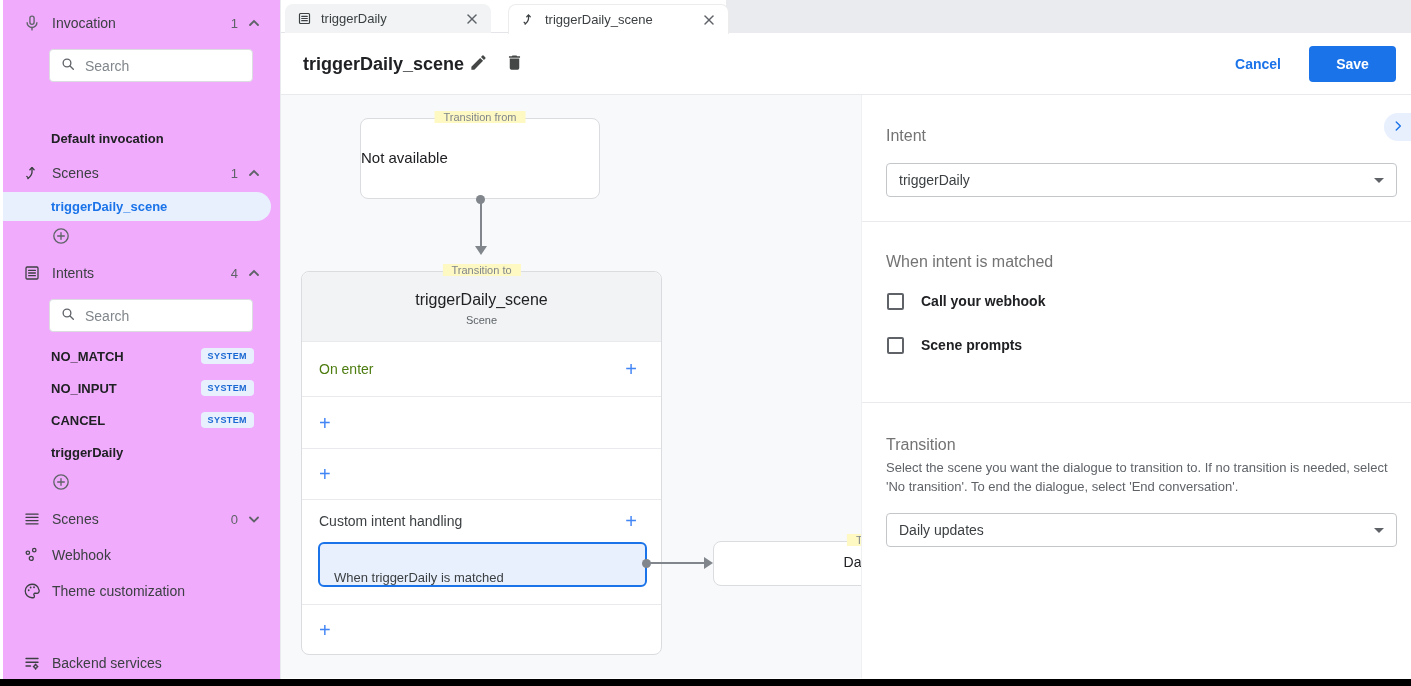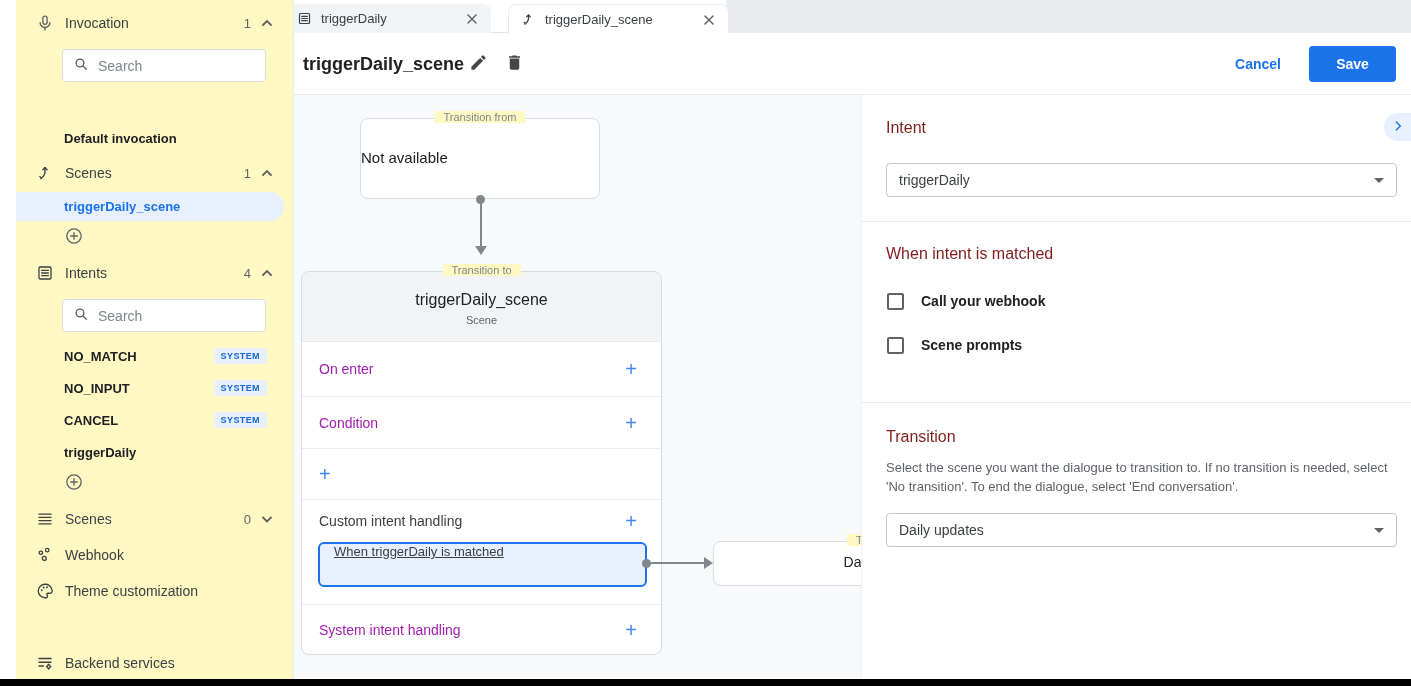--- a/index.html
+++ b/index.html
@@ -1,21 +1,21 @@
 <!DOCTYPE html>
 <html><head>
 <meta charset="utf-8">
 <style>
   * { margin:0; padding:0; box-sizing:border-box; }
   body { background:#fff; }
   .app { position:relative; width:1411px; height:686px; overflow:hidden; background:#fff;
          font-family:"Liberation Sans","DejaVu Sans",sans-serif; color:#202124; }
 
   
-  .sidebar { position:absolute; left:16px; top:0; width:278px; height:679px; background:#fef9c3;
+  .sidebar { position:absolute; left:3px; top:0; width:278px; height:679px; background:#f0abfc;
              border-right:1px solid #e8eaed; z-index:5; }
   .srow { position:absolute; left:0; right:0; height:22px; display:flex; align-items:center; }
   .shead { padding-left:20px; padding-right:20px; height:24px; font-size:14px; color:#3c4043; cursor:pointer; }
   .sicon { width:18px; height:18px; margin-right:11px; display:flex; align-items:center; justify-content:center; flex:none; }
   .slabel { flex:1; }
   .scount { font-size:13px; color:#5f6368; margin-right:10px; }
   .schev { width:12px; height:12px; display:flex; align-items:center; }
   .sitem { padding-left:48px; padding-right:26px; font-size:13px; font-weight:700; color:#202124; cursor:pointer; }
   .ssearch { position:absolute; left:46px; right:27px; height:33px; border:1px solid #dadce0; border-radius:4px;
              display:flex; align-items:center; padding:8px 10px; background:#fff; }
@@ -69,39 +69,39 @@
               border-right:6px solid transparent; border-top:9px solid #80868b; }
   .arr-right { position:absolute; width:0; height:0; border-top:6px solid transparent;
                border-bottom:6px solid transparent; border-left:9px solid #80868b; }
 
   .scene-card { position:absolute; left:23px; top:176px; width:361px; height:384px; background:#fff;
                 border:1px solid #dadce0; border-radius:8px; }
   .scene-head { height:69px; background:#f1f3f4; border-radius:8px 8px 0 0; text-align:center; padding-top:19px; }
   .scene-title { font-size:16px; color:#202124; }
   .scene-sub { font-size:11px; color:#5f6368; margin-top:5px; }
   .scrow { display:flex; align-items:center; padding:0 24px 0 17px; border-top:1px solid #e8eaed;
-           font-size:14px; color:#a21caf; }
+           font-size:14px; color:#4d7c0f; }
   .scrow .rlabel { flex:1; }
   .plus { color:#4285f4; font-size:20px; line-height:1; cursor:pointer; font-weight:400; }
   .plus::before { content:"+"; }
   .custom-sec { border-top:1px solid #e8eaed; height:105px; position:relative; }
   .custom-head { display:flex; align-items:center; padding:0 24px 0 17px; height:42px; font-size:14px; color:#3c4043; }
   .custom-head .rlabel { flex:1; }
   .matched { position:absolute; left:16px; top:42px; width:329px; height:45px; background:#e8f0fe;
-             border:2px solid #1a73e8; border-radius:6px; display:flex; align-items:flex-start;
-             padding-left:14px; font-size:13px; color:#3c4043; cursor:pointer;text-decoration:underline; }
+             border:2px solid #1a73e8; border-radius:6px; display:flex; align-items:flex-end;
+             padding-left:14px; font-size:13px; color:#3c4043; cursor:pointer; }
   .target-card { position:absolute; left:435px; top:446px; width:346px; height:45px; background:#fff;
                  border:1px solid #dadce0; border-radius:8px; }
   .target-value { position:absolute; left:0; right:0; top:12px; text-align:center; font-size:14px;
                   color:#202124; white-space:nowrap; }
 
   
   .panel { position:absolute; left:861px; top:95px; width:550px; height:583px; background:#fff;
            border-left:1px solid #eef0f2; }
-  .panel h2 { position:absolute; left:24px; font-size:16px; font-weight:400; color:#7f1d1d; }
+  .panel h2 { position:absolute; left:24px; font-size:16px; font-weight:400; color:#737373;margin-top:8px; }
   .pselect { position:absolute; left:24px; width:511px; height:34px; border:1px solid #c4c7ca; border-radius:4px;
              display:flex; align-items:center; padding:0 12px; font-size:14px; color:#3c4043;
              cursor:pointer; background:#fff; }
   .pselect .selval { flex:1; }
   .caret { width:0; height:0; border-left:5px solid transparent; border-right:5px solid transparent;
            border-top:5px solid #5f6368; }
   .pdivider { position:absolute; left:0; right:0; height:1px; background:#e8eaed; }
   .cbrow { position:absolute; left:25px; display:flex; align-items:center; height:22px; cursor:pointer; }
   .cbox { width:17px; height:17px; border:2px solid #5f6368; border-radius:2px; margin-right:17px; background:#fff; }
   .cblabel { font-size:14px; font-weight:700; color:#202124; }
@@ -367,37 +367,35 @@
       <span class="boxlabel">Transition to</span>
       <div class="scene-head">
         <div class="scene-title">triggerDaily_scene</div>
         <div class="scene-sub">Scene</div>
       </div>
       <div class="scrow" style="height:55px">
         <span class="rlabel">On enter</span>
         <span class="plus"></span>
       </div>
       <div class="scrow" style="height:52px">
-        <span class="rlabel">Condition</span>
         <span class="plus"></span>
       </div>
       <div class="scrow" style="height:51px">
         <span class="plus"></span>
       </div>
       <div class="custom-sec">
         <div class="custom-head">
           <span class="rlabel">Custom intent handling</span>
           <span class="plus"></span>
         </div>
         <div class="matched">
           <span>When triggerDaily is matched</span>
         </div>
       </div>
       <div class="scrow" style="height:51px">
-        <span class="rlabel">System intent handling</span>
         <span class="plus"></span>
       </div>
     </div>
 
     <div class="dot" style="left:364px; top:464px"></div>
     <div class="hline" style="left:372px; top:467px; width:56px"></div>
     <div class="arr-right" style="left:426px; top:462px"></div>
 
     <div class="target-card">
       <span class="boxlabel">Transition to</span>

